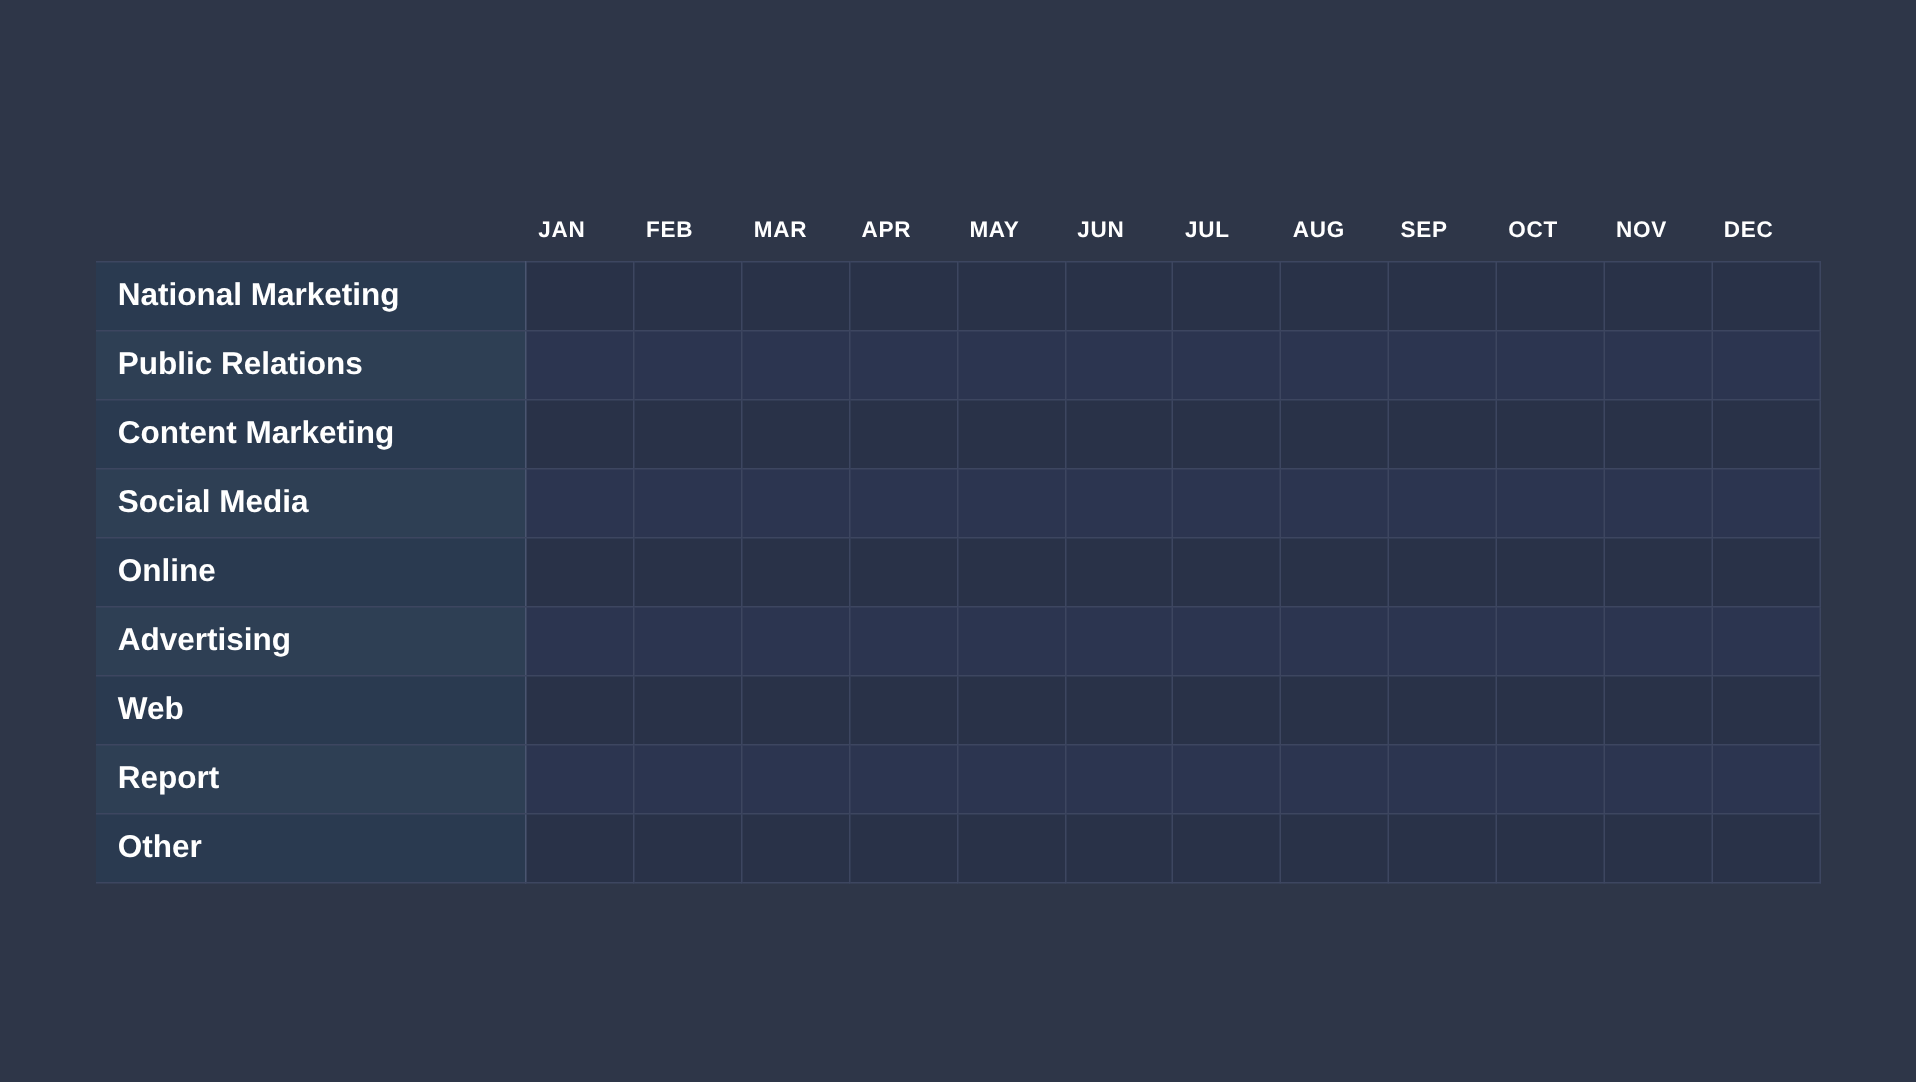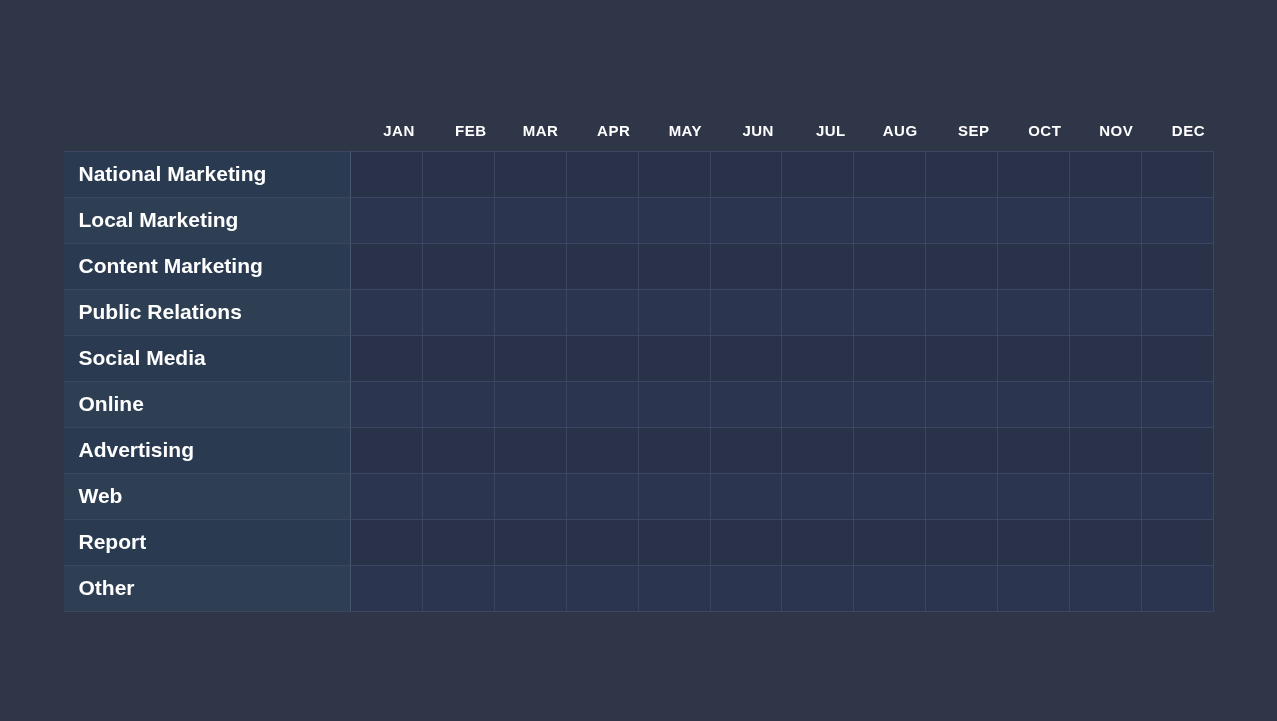--- a/index.html
+++ b/index.html
@@ -25,21 +25,21 @@
 
     .grid-table {
       width: 100%;
       border-collapse: collapse;
     }
 
     .header-row th {
       color: #ffffff;
       font-weight: bold;
       font-size: 15px;
-      text-align: right;
+      text-align: left;
       padding: 12px 8px;
       letter-spacing: 0.5px;
     }
 
     .header-row th.row-label-header {
       
       width: 280px;
     }
 
     .header-row th.month-header {
@@ -117,51 +117,36 @@
           <td class="month-cell"></td>
           <td class="month-cell"></td>
           <td class="month-cell"></td>
           <td class="month-cell"></td>
           <td class="month-cell"></td>
           <td class="month-cell"></td>
           <td class="month-cell"></td>
           <td class="month-cell"></td>
         </tr>
         <tr class="data-row">
-          <td class="row-label">Local Marketing</td>
+          <td class="row-label">Public Relations</td>
           <td class="month-cell"></td>
           <td class="month-cell"></td>
           <td class="month-cell"></td>
           <td class="month-cell"></td>
           <td class="month-cell"></td>
           <td class="month-cell"></td>
           <td class="month-cell"></td>
           <td class="month-cell"></td>
           <td class="month-cell"></td>
           <td class="month-cell"></td>
           <td class="month-cell"></td>
           <td class="month-cell"></td>
         </tr>
         <tr class="data-row">
           <td class="row-label">Content Marketing</td>
-          <td class="month-cell"></td>
-          <td class="month-cell"></td>
-          <td class="month-cell"></td>
-          <td class="month-cell"></td>
-          <td class="month-cell"></td>
-          <td class="month-cell"></td>
-          <td class="month-cell"></td>
-          <td class="month-cell"></td>
-          <td class="month-cell"></td>
-          <td class="month-cell"></td>
-          <td class="month-cell"></td>
-          <td class="month-cell"></td>
-        </tr>
-        <tr class="data-row">
-          <td class="row-label">Public Relations</td>
           <td class="month-cell"></td>
           <td class="month-cell"></td>
           <td class="month-cell"></td>
           <td class="month-cell"></td>
           <td class="month-cell"></td>
           <td class="month-cell"></td>
           <td class="month-cell"></td>
           <td class="month-cell"></td>
           <td class="month-cell"></td>
           <td class="month-cell"></td>

